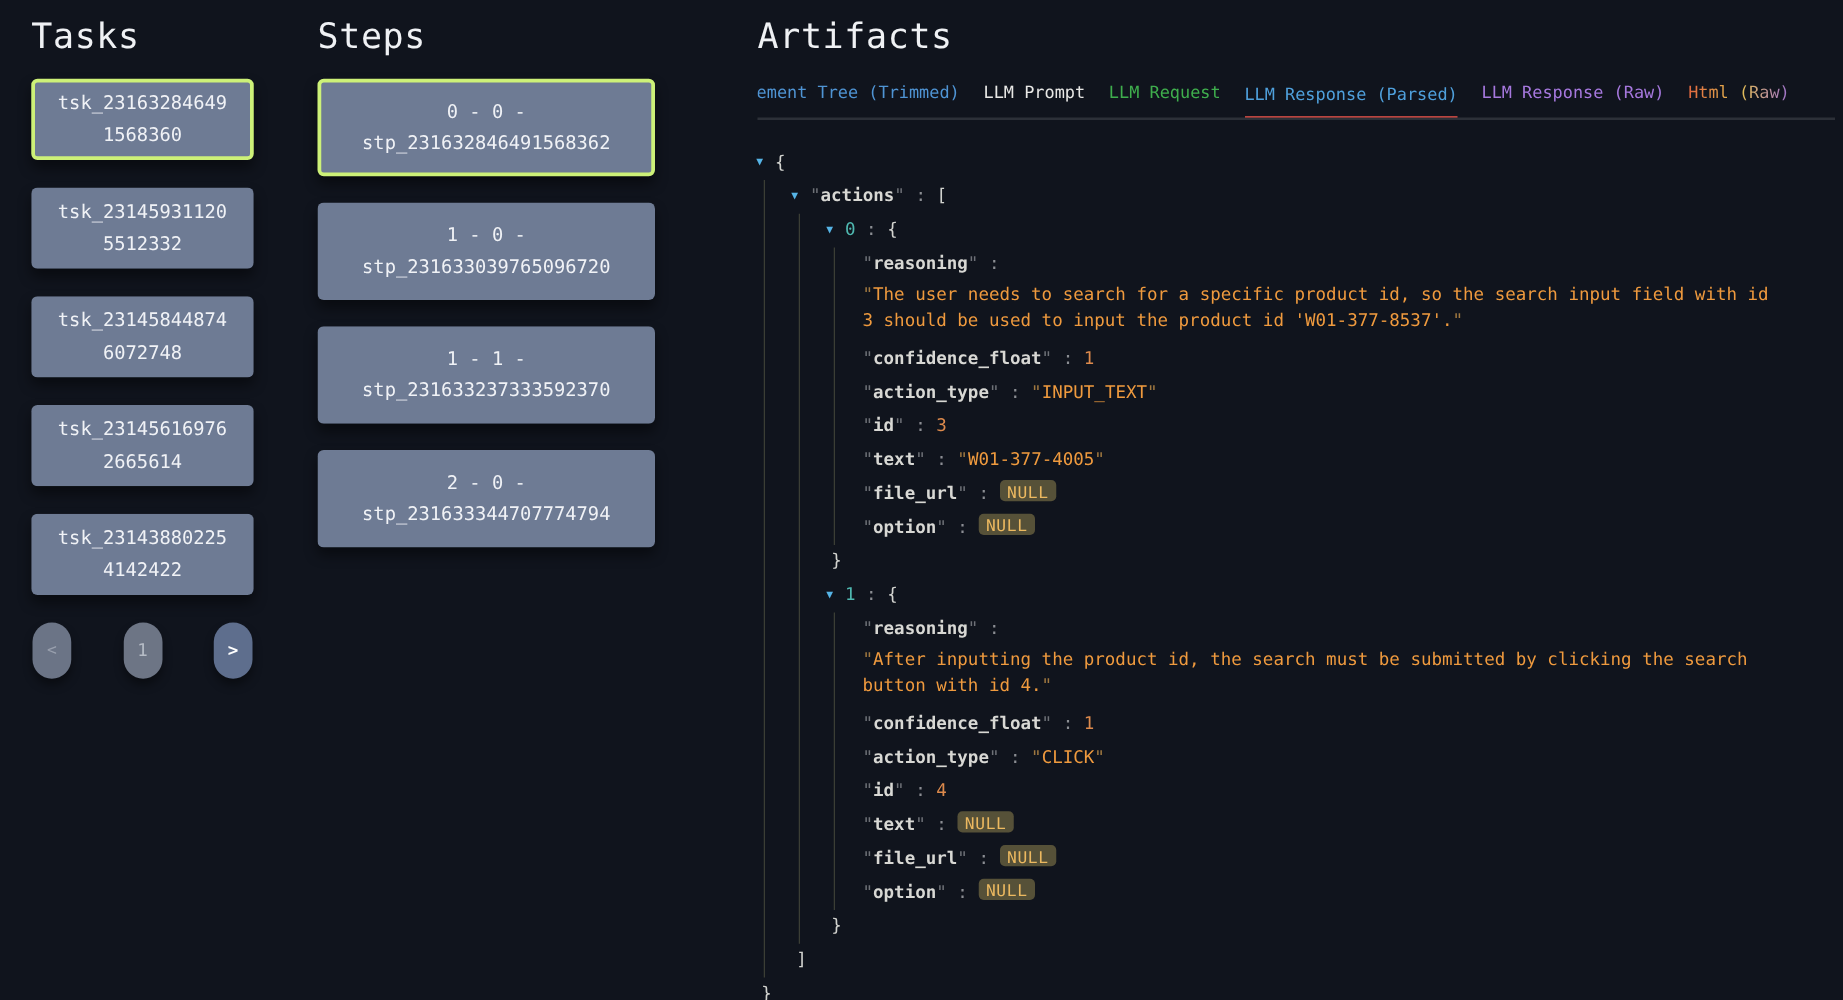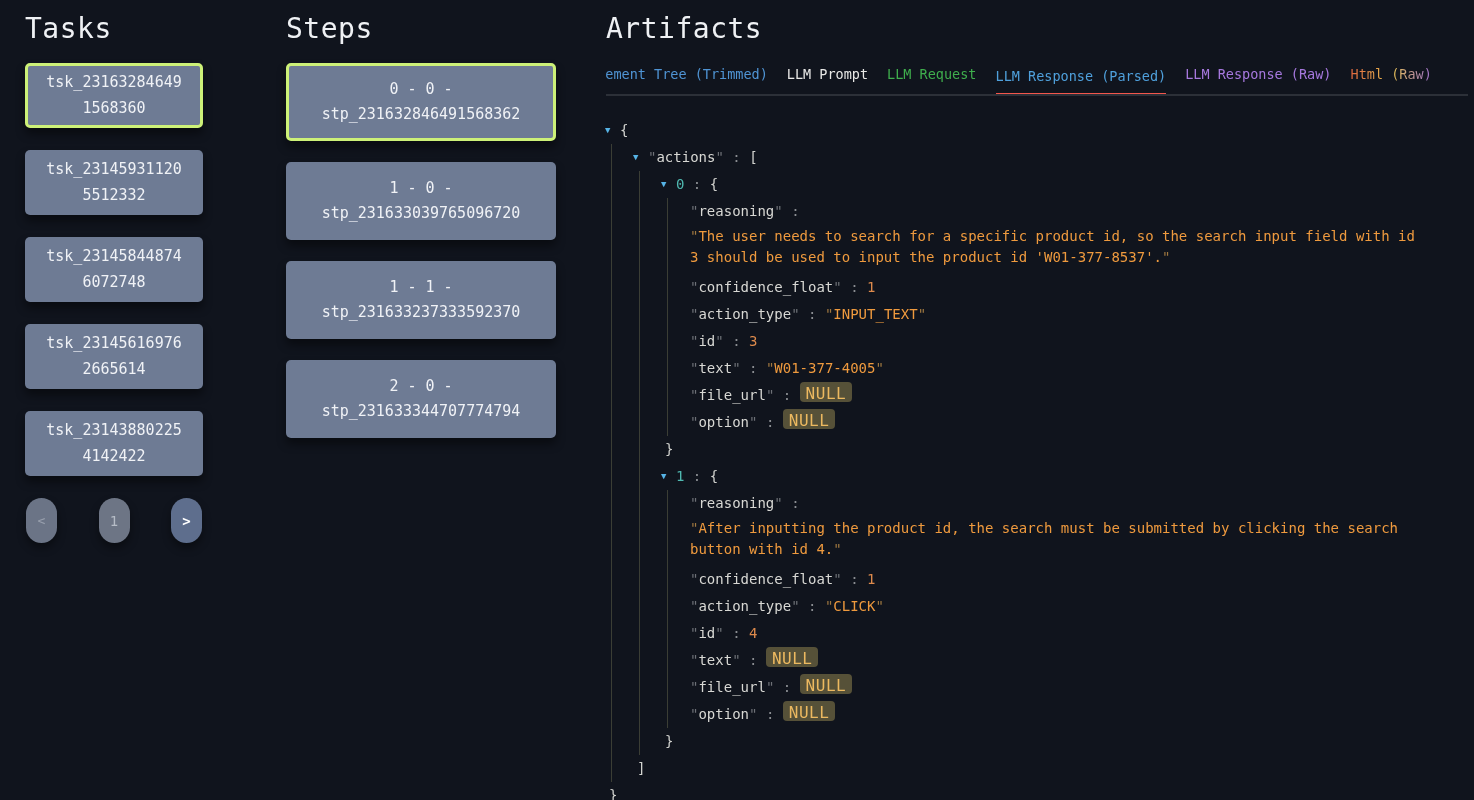--- a/index.html
+++ b/index.html
@@ -12,21 +12,21 @@
   }
   .col-title {
     font-size:28px;
     font-weight:500;
     color:#eff1f4;
     letter-spacing:.5px;
     margin-bottom:18px;
   }
   
   .tasks-col   { position:absolute; left:25px;  top:12px; width:178px; }
-  .steps-col   { position:absolute; left:286px; top:12px; width:270px; }
+  .steps-col   { position:absolute; left:254px; top:12px; width:270px; }
   .artifacts   { position:absolute; left:606px; top:12px; right:6px; }
 
   
   .pill {
     display:flex; align-items:center; justify-content:center;
     background:#6e7b94; color:#f0f2f6;
     border:3px solid transparent; border-radius:5px;
     font-family:inherit; font-size:15px; line-height:1.7;
     box-shadow:0 6px 10px rgba(0,0,0,.45);
     cursor:pointer; text-align:center;
@@ -67,32 +67,32 @@
 
   
   .jtree { margin-top:21px; font-size:14px; color:#cfd0cc; }
   .jrow  { line-height:27px; white-space:pre-wrap; }
   .arrow {
     display:inline-block; width:15px; margin-left:-1px;
     font-size:9px; color:#56b4e6; vertical-align:2px; cursor:pointer;
   }
   .children  { margin-left:5px; border-left:1px solid #3b3e35; padding-left:22px; }
   .close-row { padding-left:3px; }
-  .key    { color:#d8d8d4; }
+  .key    { color:#d8d8d4;font-weight:bold; }
   .q      { color:#6e7177; }
   .colon  { color:#8b8e93; }
   .idx    { color:#4fb8b0; }
   .bracket{ color:#d2d3cf; }
   .num    { color:#dd8a4c; }
   .str    { color:#ef9a3e; }
   .sq     { color:#a07840; }
   .strblock { line-height:21px; max-width:730px; margin:1px 0 6px; white-space:pre-wrap; overflow-wrap:break-word; }
   .nullbadge {
     display:inline-block; background:#565138; color:#ecb960;
-    font-size:16px; line-height:1; padding:4px 6px 0;
+    font-size:13px; line-height:1; padding:4px 6px 0;
     border-radius:4px; vertical-align:1px; letter-spacing:.5px;
   }
 </style>
 </head>
 <body>
 
 <div class="tasks-col">
   <div class="col-title">Tasks</div>
   <div id="task-list">
       <button class="pill task-btn selected">tsk_231632846491568360</button>

